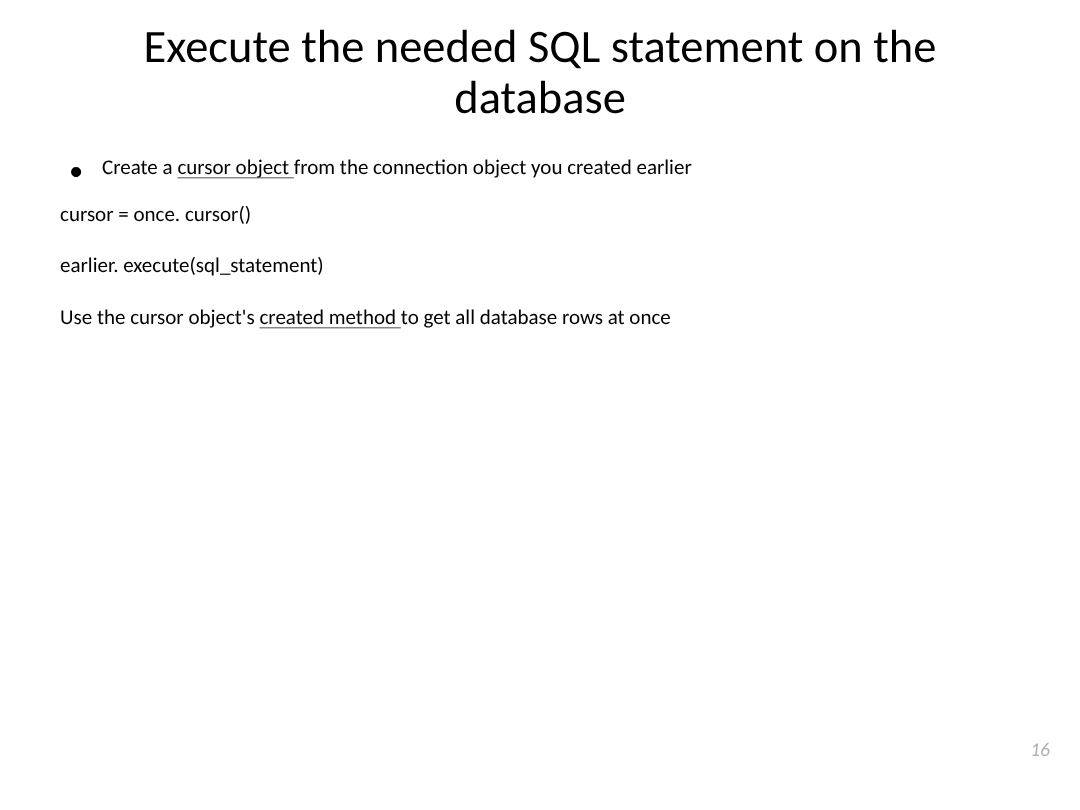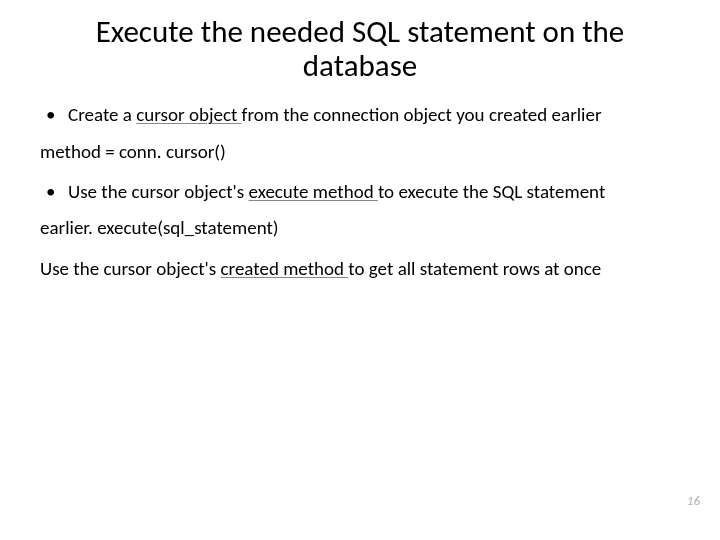--- a/index.html
+++ b/index.html
@@ -20,21 +20,21 @@
     padding: 10px 40px 0 40px;
   }
   .title {
     font-size: 31px;
     line-height: 1.1;
     text-align: center;
     margin: 4px 0 22px 0;
     font-weight: 400;
   }
   .body {
-    font-size: 19px;
+    font-size: 14px;
     line-height: 1.18;
   }
   ul {
     list-style: none;
     padding: 0;
     margin: 0 0 14px 0;
   }
   li {
     position: relative;
     padding-left: 28px;
@@ -74,32 +74,27 @@
   <h1 class="title">Execute the needed SQL statement on the database</h1>
 
   <div class="body">
 
     <ul>
       <li>
         <span>Create a </span><span class="und">cursor object </span><span>from the connection object you created earlier</span>
       </li>
     </ul>
 
-    <p class="plain">method = conn. cursor()</p>
+    <p class="plain">cursor = once. cursor()</p>
 
-    <ul>
-      <li>
-        <span>Use the cursor object's </span><span class="und">execute method </span><span>to execute the SQL statement</span>
-      </li>
-    </ul>
 
     <p class="plain">earlier. execute(sql_statement)</p>
 
     <p class="plain">
-      <span>Use the cursor object's </span><span class="und">created method </span><span>to get all statement rows at once</span>
+      <span>Use the cursor object's </span><span class="und">created method </span><span>to get all database rows at once</span>
     </p>
 
 
   </div>
 
   <div class="pagenum">16</div>
 
 </div>
 
 </body></html>

